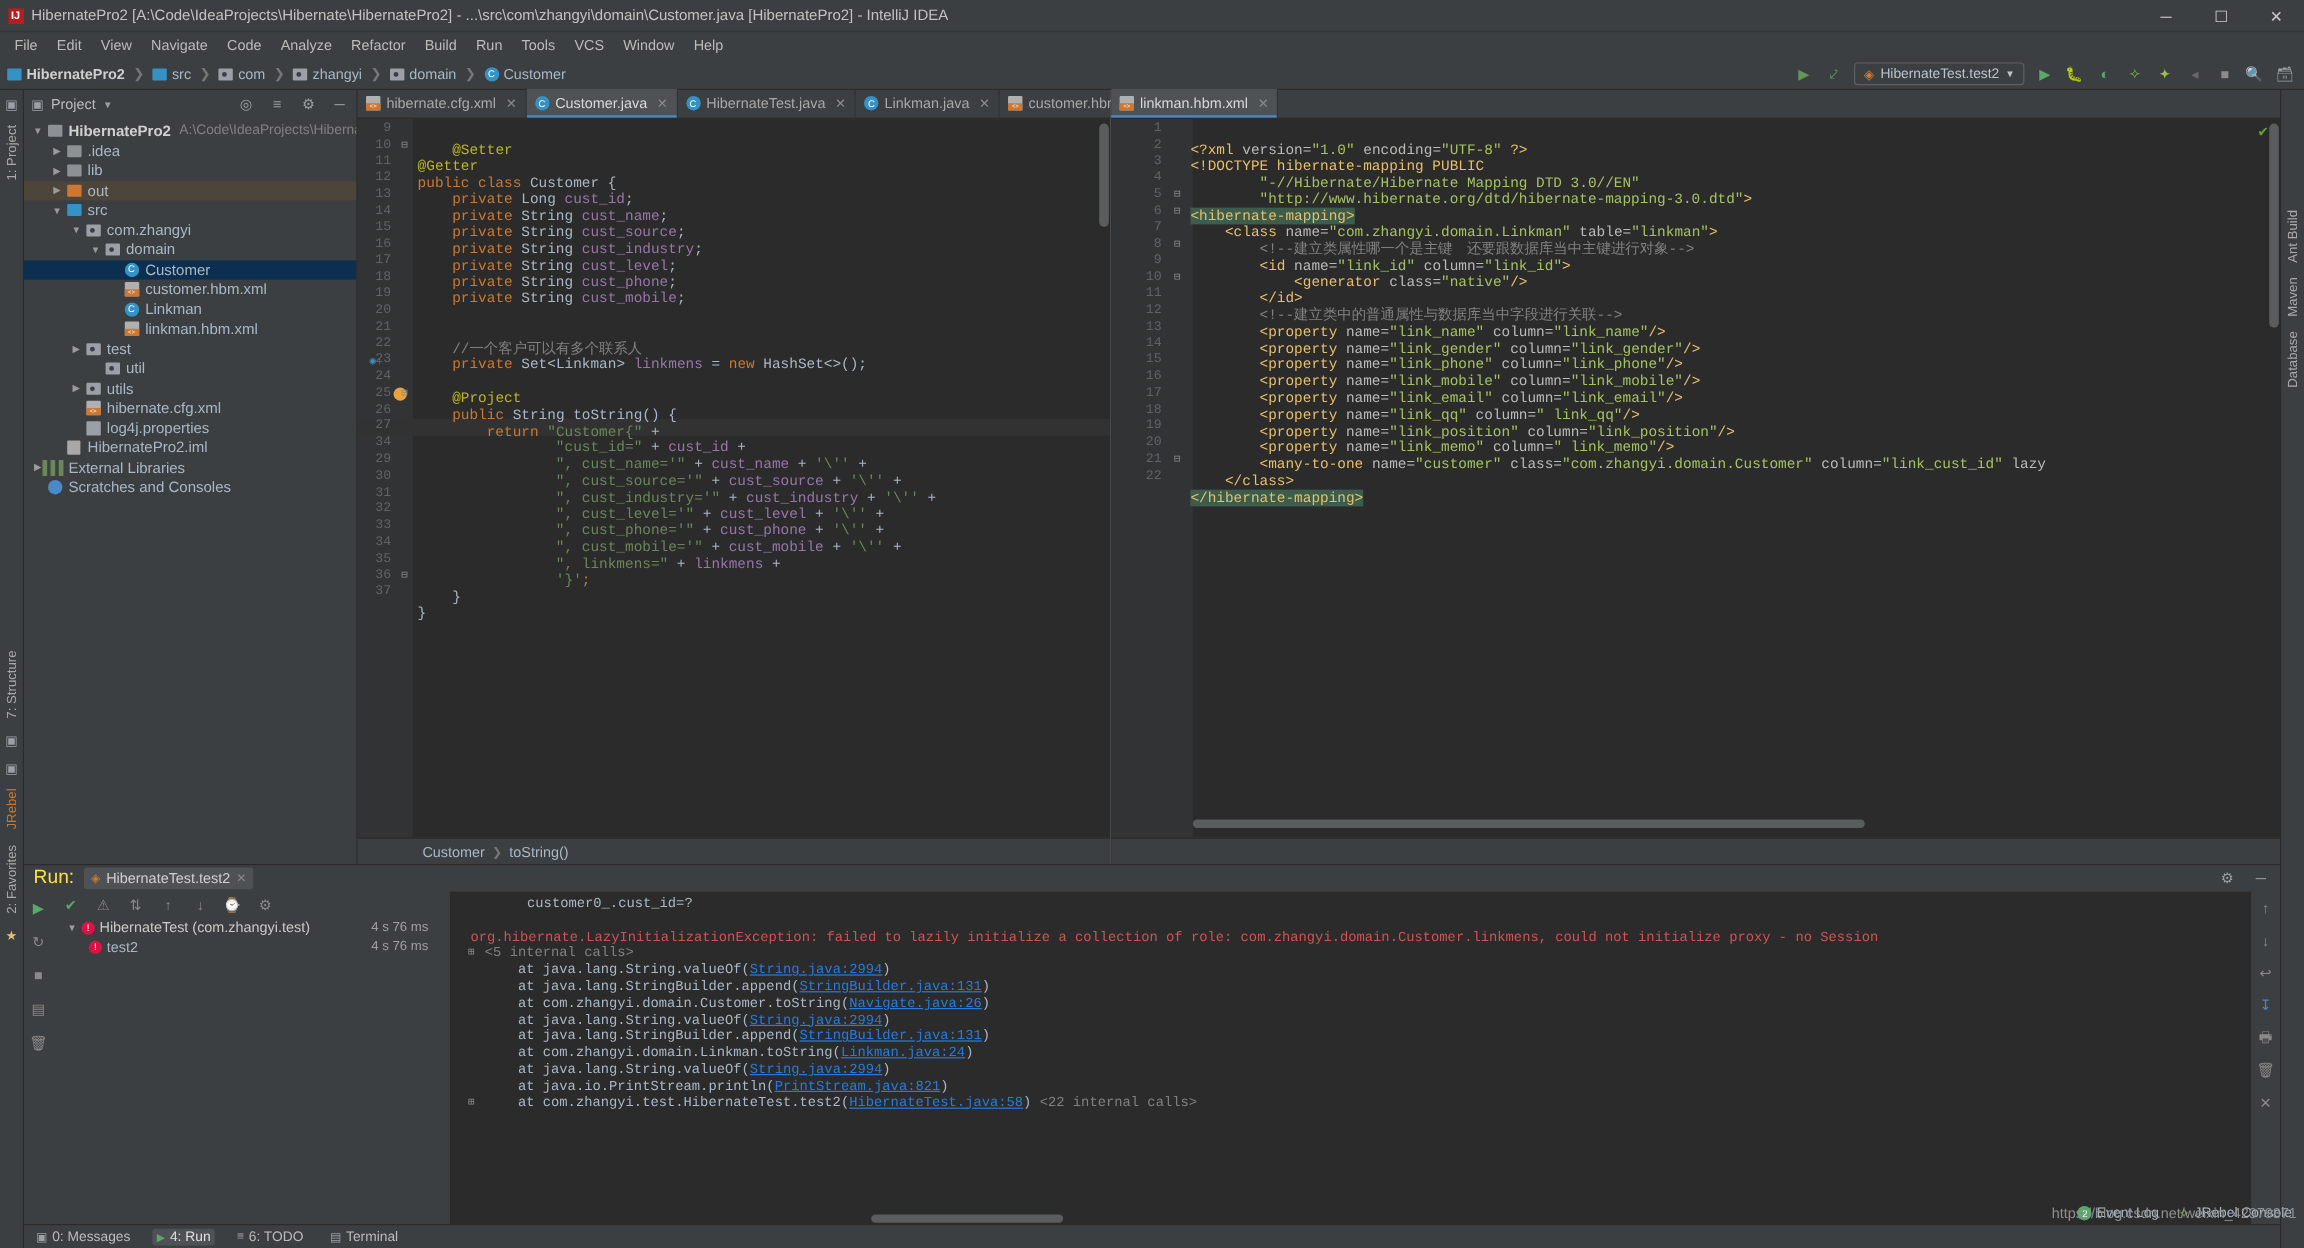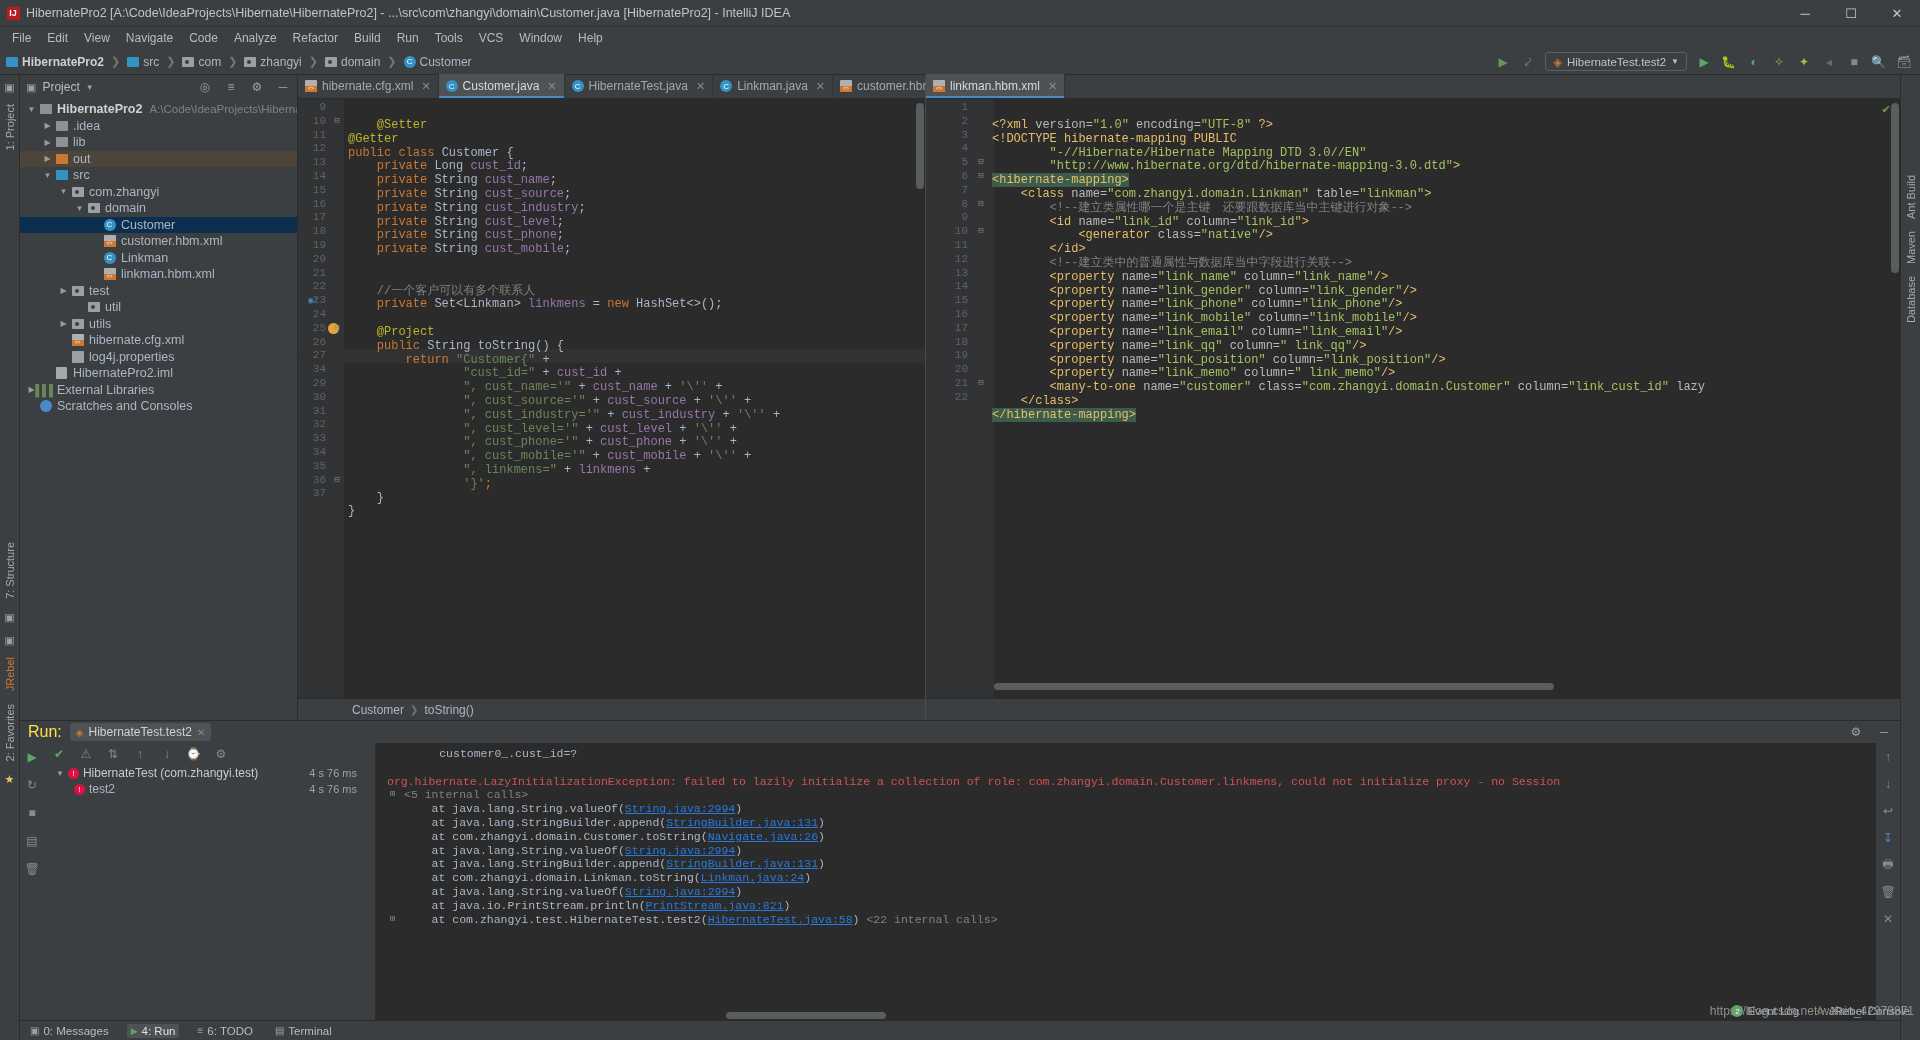--- a/index.html
+++ b/index.html
@@ -595,21 +595,21 @@
               </div>
           </div>
 
           <div class="console">
             <div style="position:absolute; left:350px; top:2px; right:30px; height:14px;">
               
             </div>
             <div id="console-lines">
                 <div class="cline" style="padding-left: 8px;">        customer0_.cust_id=?</div>
                 <div class="cline"></div>
-                <div class="cline" style="padding-left: 11px;"><span class="err">org.hibernate.LazyInitializationException: failed to lazily initialize a collection of role: com.zhangyi.domain.Customer.linkmens, could not initialize proxy - no Session</span></div>
+                <div class="cline" style="padding-left: 0; margin-left: 16px;"><span class="err">org.hibernate.LazyInitializationException: failed to lazily initialize a collection of role: com.zhangyi.domain.Customer.linkmens, could not initialize proxy - no Session</span></div>
                 <div class="cline"><span class="fold">⊞</span><span class="gry">&lt;5 internal calls&gt;</span></div>
                 <div class="cline">    at java.lang.String.valueOf(<span class="lnk">String.java:2994</span>)</div>
                 <div class="cline">    at java.lang.StringBuilder.append(<span class="lnk">StringBuilder.java:131</span>)</div>
                 <div class="cline">    at com.zhangyi.domain.Customer.toString(<span class="lnk">Navigate.java:26</span>)</div>
                 <div class="cline">    at java.lang.String.valueOf(<span class="lnk">String.java:2994</span>)</div>
                 <div class="cline">    at java.lang.StringBuilder.append(<span class="lnk">StringBuilder.java:131</span>)</div>
                 <div class="cline">    at com.zhangyi.domain.Linkman.toString(<span class="lnk">Linkman.java:24</span>)</div>
                 <div class="cline">    at java.lang.String.valueOf(<span class="lnk">String.java:2994</span>)</div>
                 <div class="cline">    at java.io.PrintStream.println(<span class="lnk">PrintStream.java:821</span>)</div>
                 <div class="cline"><span class="fold">⊞</span>    at com.zhangyi.test.HibernateTest.test2(<span class="lnk">HibernateTest.java:58</span>) <span class="gry">&lt;22 internal calls&gt;</span></div>

